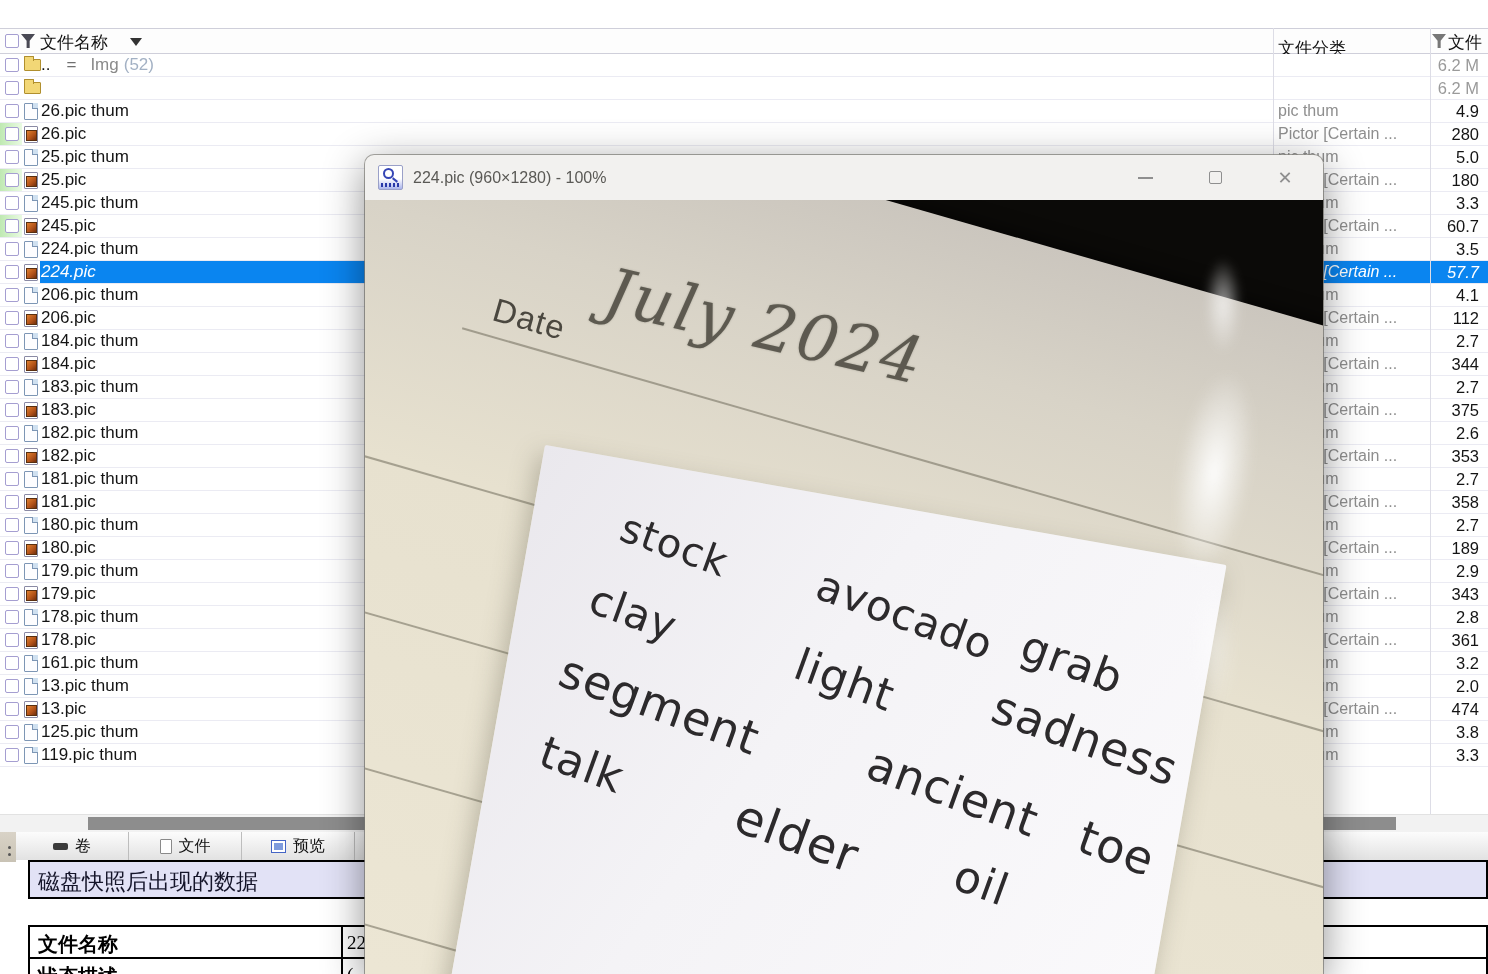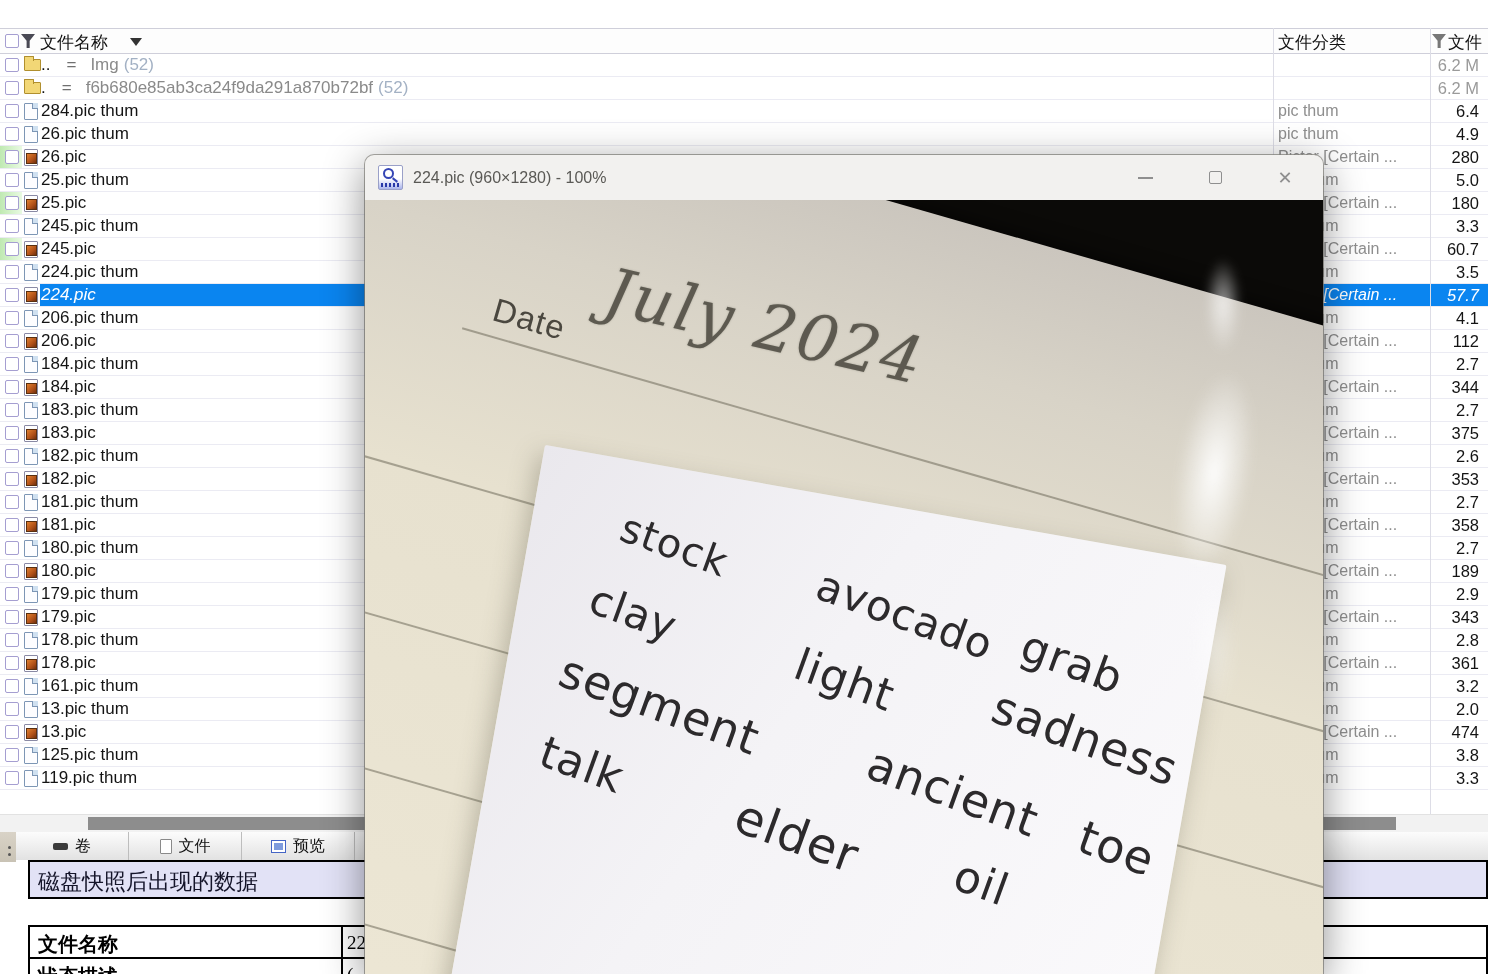--- a/index.html
+++ b/index.html
@@ -12,21 +12,21 @@
              white-space:nowrap; overflow:hidden; font-size:17px; color:#151515; padding:3px 0 0 3px; }
   .pathbar .age { color:#a4a4a4; margin-left:4px; }
   .topdash { position:absolute; top:0; height:3px; background:#2a2a2a; }
 
   
   .listarea { position:absolute; left:0; top:0; width:1488px; height:814px; background:#fff; }
   .colsep { position:absolute; top:28px; bottom:0; width:1px; background:#dddde6; }
   .lheader { position:absolute; left:0; top:28px; width:1488px; height:26px; background:#fdfdfd;
              border-top:1px solid #cfcfda; border-bottom:1px solid #cfcfda; font-size:17px; color:#111; }
   .lheader .hname { position:absolute; left:40px; top:2px; }
-  .lheader .hcat  { position:absolute; left:1278px; top:2px; }
+  .lheader .hcat  { position:absolute; left:1278px; top:8px; }
   .lheader .hsize { position:absolute; left:1448px; top:2px; }
   .checkbox { position:absolute; left:5px; top:4px; width:14px; height:14px; background:#fff;
               border:1px solid #a59ed1; border-radius:2px; }
   .funnel { position:absolute; top:5px; width:14px; height:14px; background:#4a4a55;
             clip-path:polygon(0 0,100% 0,62% 48%,62% 100%,40% 100%,40% 48%); }
   .sortarrow { position:absolute; left:130px; top:9px; width:0; height:0;
                border-left:6px solid transparent; border-right:6px solid transparent; border-top:8px solid #333; }
 
   .rows { position:absolute; left:0; top:54px; width:1488px; }
   .frow { position:relative; width:1488px; height:23px; border-bottom:1px solid #ebebf3;
@@ -153,31 +153,21 @@
           </div>
           <div class="icon-folder"></div>
           <div class="fname"><span>..</span><span class="eq">=</span><span class="gname">Img</span><span class="cnt">(52)</span></div>
           <div class="fsize dim">6.2 M</div>
         </div>
         <div class="frow">
           <div class="cbcell">
             <div class="checkbox" style="top: 4px;"></div>
           </div>
           <div class="icon-folder"></div>
-          <div class="fname"><span>.</span><span class="eq">=</span><span class="gname">f6b680e85ab3ca24f9da291a870b72bf</span><span class="cnt">(52)</span></div>
           <div class="fsize dim">6.2 M</div>
-        </div>
-        <div class="frow">
-          <div class="cbcell">
-            <div class="checkbox" style="top: 4px;"></div>
-          </div>
-          <div class="icon-doc"></div>
-          <div class="fname">284.pic thum</div>
-          <div class="fcat">pic thum</div>
-          <div class="fsize">6.4</div>
         </div>
         <div class="frow">
           <div class="cbcell">
             <div class="checkbox" style="top: 4px;"></div>
           </div>
           <div class="icon-doc"></div>
           <div class="fname">26.pic thum</div>
           <div class="fcat">pic thum</div>
           <div class="fsize">4.9</div>
         </div>

